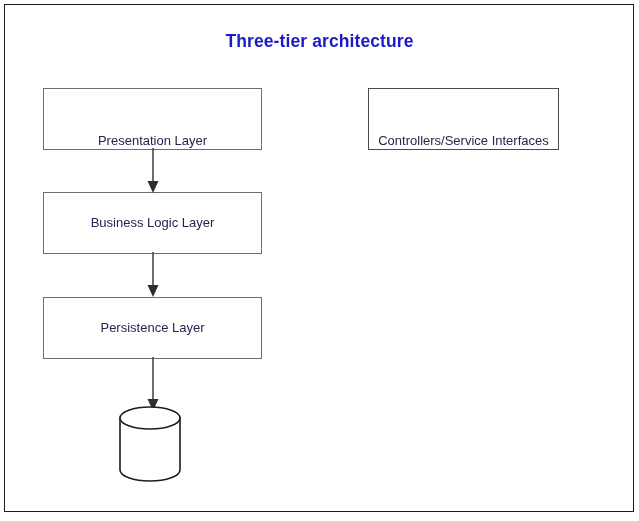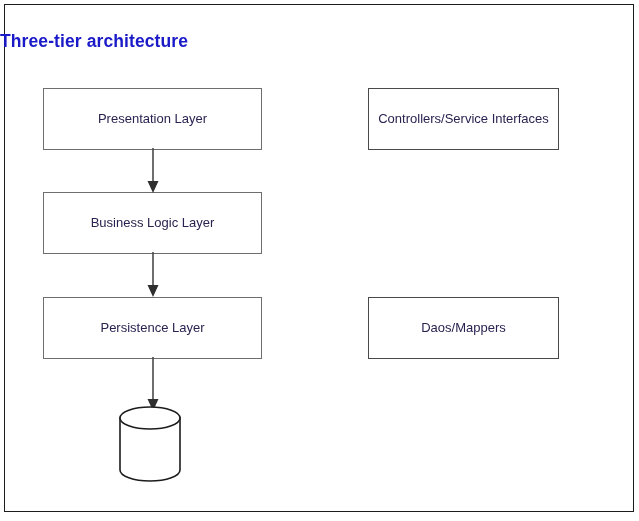--- a/index.html
+++ b/index.html
@@ -26,21 +26,21 @@
     height: 508px;
     border: 1.6px solid #1c1c1c;
     box-sizing: border-box;
     background: #ffffff;
   }
   .title {
     position: absolute;
     left: 0;
     top: 31px;
     width: 639px;
-    text-align: left;
+    text-align: center;
     font-size: 17.5px;
     font-weight: bold;
     color: #1a1ac8;
     letter-spacing: 0.1px;
     white-space: nowrap;
   }
   .node {
     position: absolute;
     box-sizing: border-box;
     border: 1.3px solid #6e6e6e;
@@ -52,21 +52,21 @@
     font-size: 13px;
     line-height: 1.2;
     text-align: center;
     white-space: nowrap;
   }
   .node.dark {
     border-color: #4a4a4a;
   }
   .lcol { left: 43px; width: 219px; height: 62px; }
   .rcol { left: 368px; width: 191px; height: 62px; }
-  .row1 { top: 88px; }
+  .row1 { top: 88px; align-items: flex-end; }
   .row2 { top: 192px; }
   .row3 { top: 297px; }
 
   .connector {
     position: absolute;
     overflow: visible;
   }
   .db-shape {
     position: absolute;
     left: 118px;
@@ -95,23 +95,20 @@
 
   <div class="node lcol row3">
     <span>Persistence Layer</span>
   </div>
 
   <div class="node rcol row1 dark">
     <span>Controllers/Service Interfaces</span>
   </div>
 
 
-  <div class="node rcol row3 dark">
-    <span>Daos/Mappers</span>
-  </div>
 
   <svg class="connector" style="left:132px; top:148px; width:42px; height:48px;" viewBox="0 0 42 48">
     <line x1="21" y1="0" x2="21" y2="36" stroke="#4a4a4a" stroke-width="1.6"></line>
     <polygon points="21,45 15.5,33 26.5,33" fill="#2f2f2f"></polygon>
   </svg>
 
   <svg class="connector" style="left:132px; top:252px; width:42px; height:48px;" viewBox="0 0 42 48">
     <line x1="21" y1="0" x2="21" y2="36" stroke="#4a4a4a" stroke-width="1.6"></line>
     <polygon points="21,45 15.5,33 26.5,33" fill="#2f2f2f"></polygon>
   </svg>

